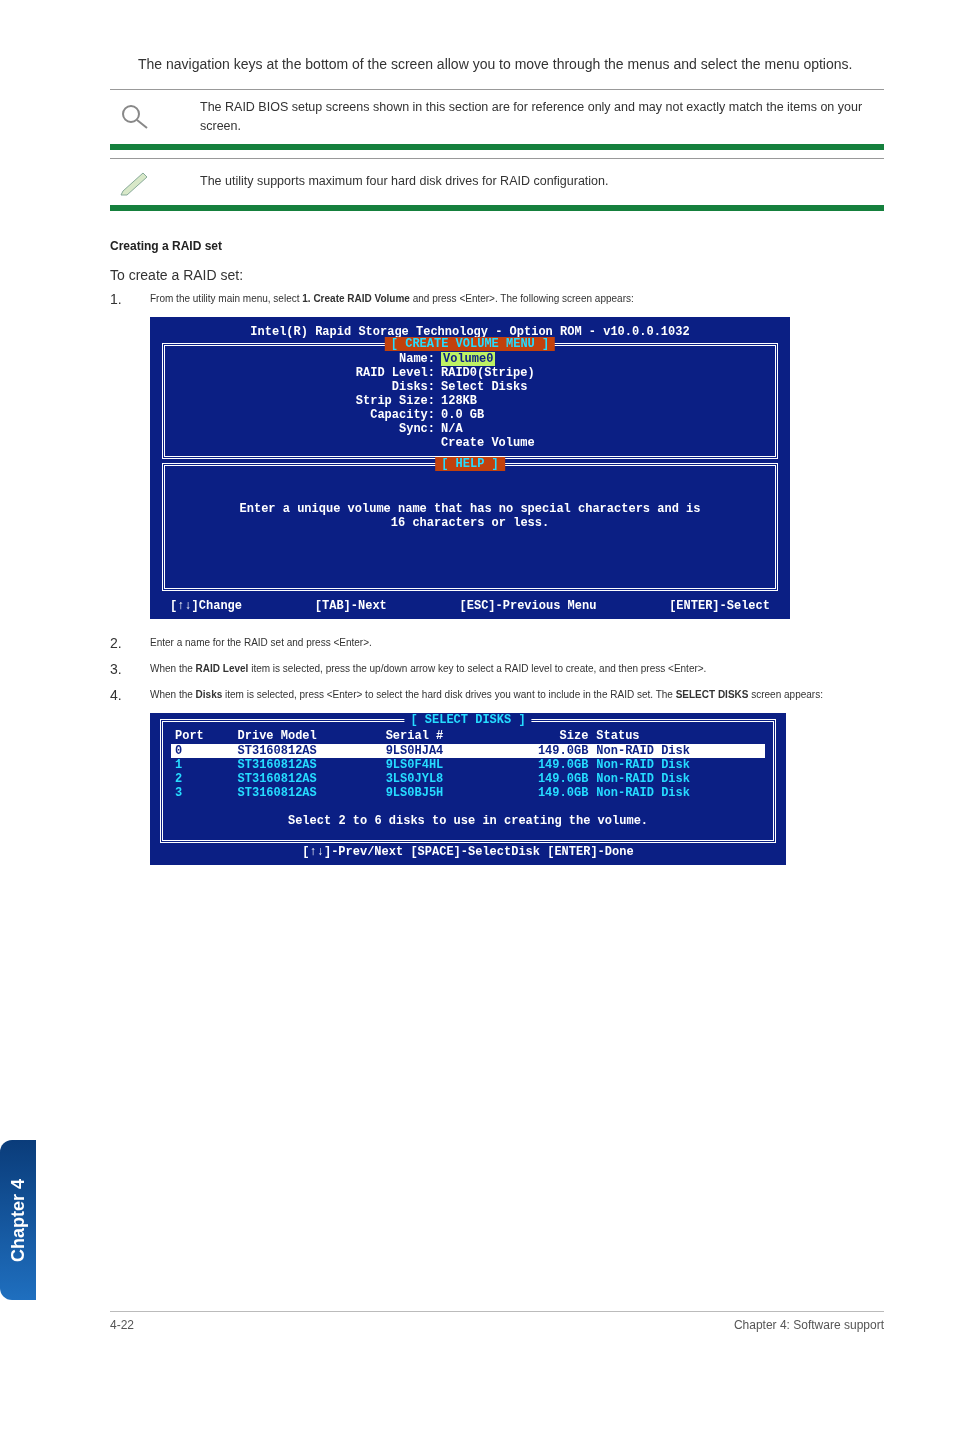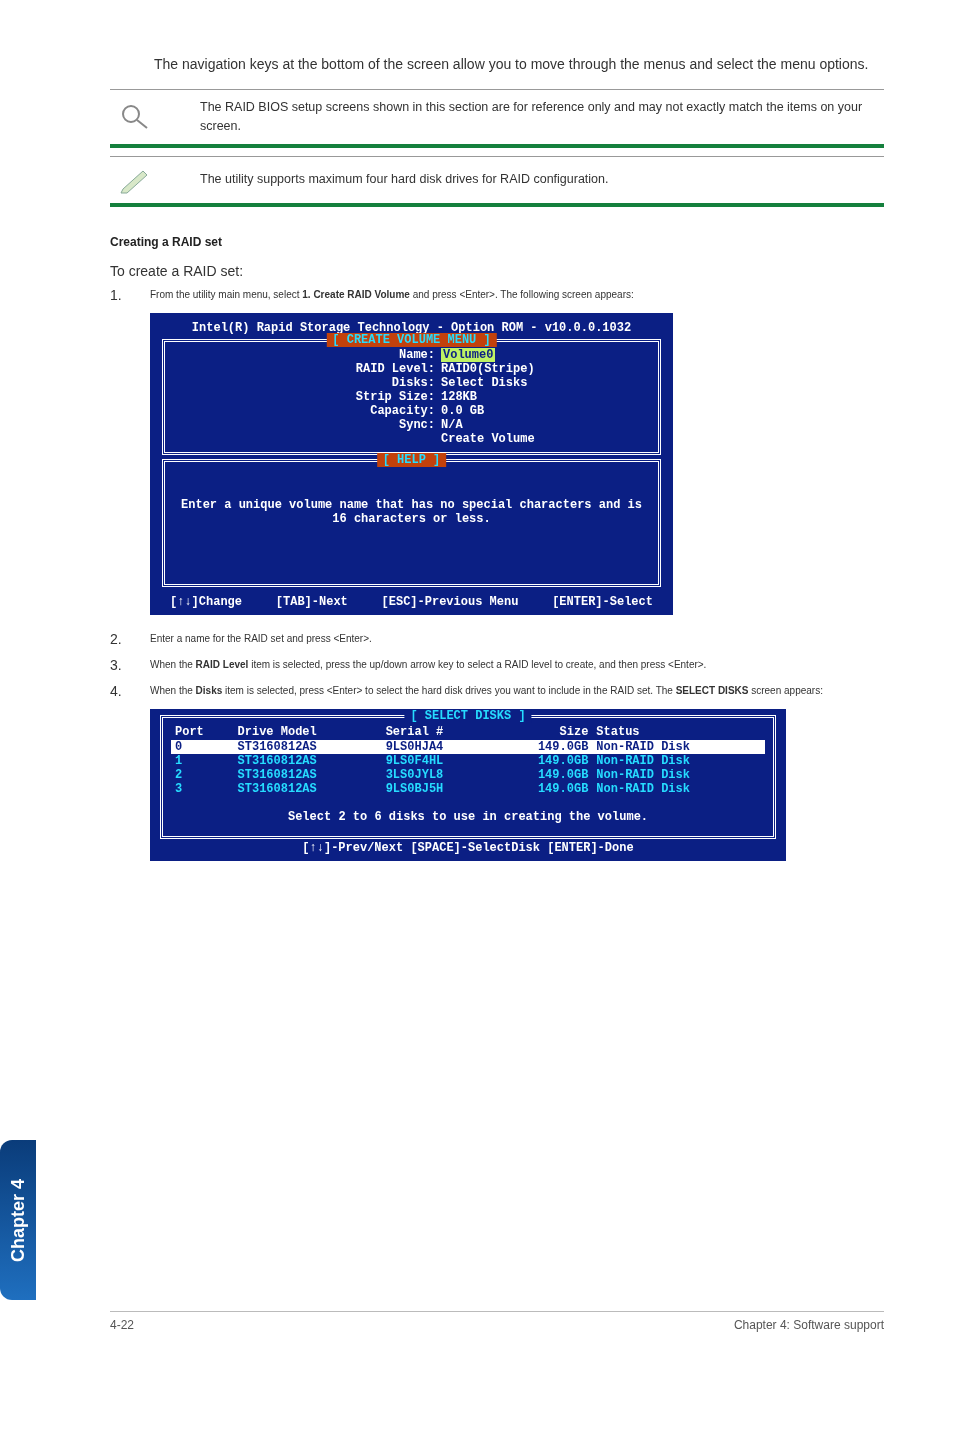--- a/index.html
+++ b/index.html
@@ -13,25 +13,25 @@
   .page {
     padding: 40px 70px 30px 110px;
     position: relative;
     min-height: 1360px;
     box-sizing: border-box;
   }
   .intro {
     font-size: 14px;
     line-height: 1.5;
     margin-bottom: 14px;
-    margin-left: 44px;
+    margin-left: 28px;
   }
   .note-box {
     border-top: 1px solid #999;
-    border-bottom: 4px solid #15803d;
+    border-bottom: 6px solid #15803d;
     display: flex;
     align-items: center;
     padding: 8px 0;
     margin-bottom: 8px;
   }
   .note-box + .note-box {
     margin-top: 4px;
     text-align: right;
   }
   .note-icon {
@@ -75,21 +75,21 @@
     line-height: 1.5;
   }
 
   .bios {
     background: #0b1f84;
     color: #fff;
     font-family: "Courier New", monospace;
     font-size: 12px;
     padding: 8px 12px 6px 12px;
     margin: 8px 0 16px 40px;
-    width: 523px;
+    width: 640px;
     box-sizing: border-box;
     font-weight: bold;
   }
   .bios .center { text-align: center; }
   .db-frame {
     border: 3px double #fff;
     padding: 6px 10px;
     margin: 4px 0;
     position: relative;
   }

